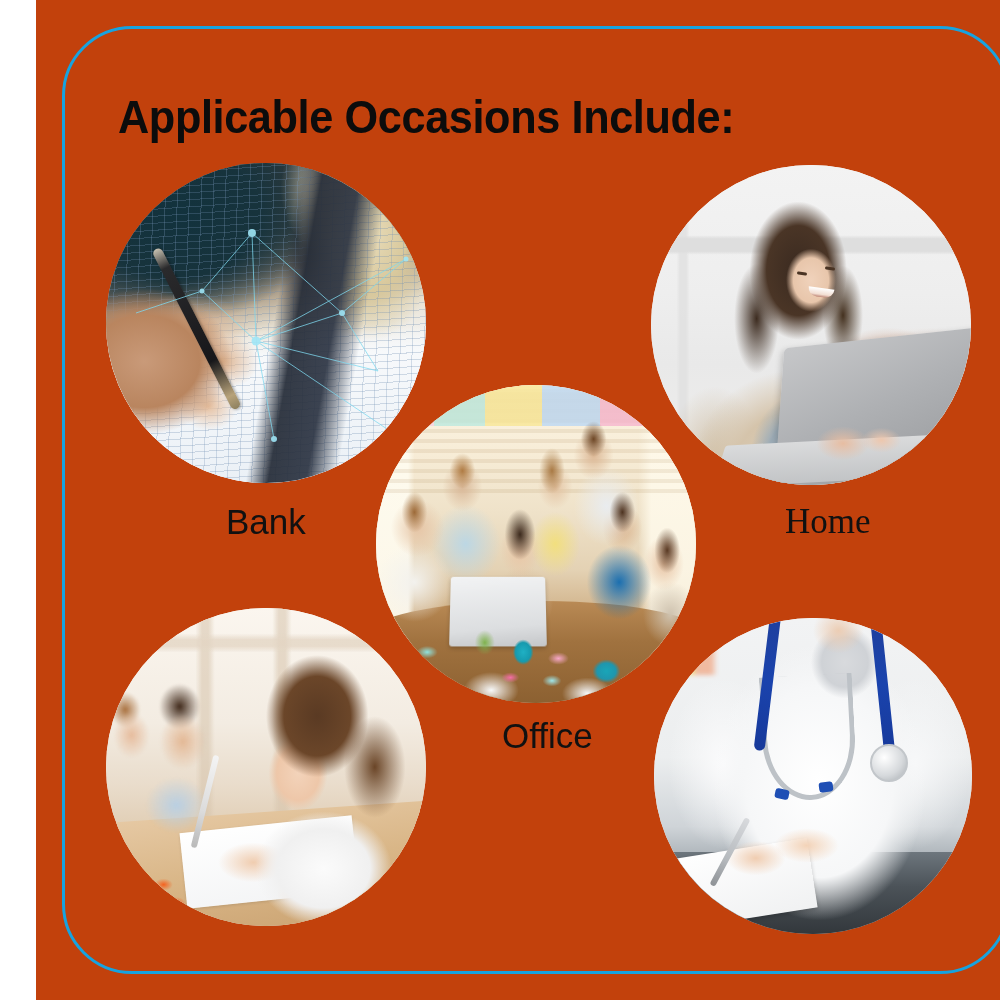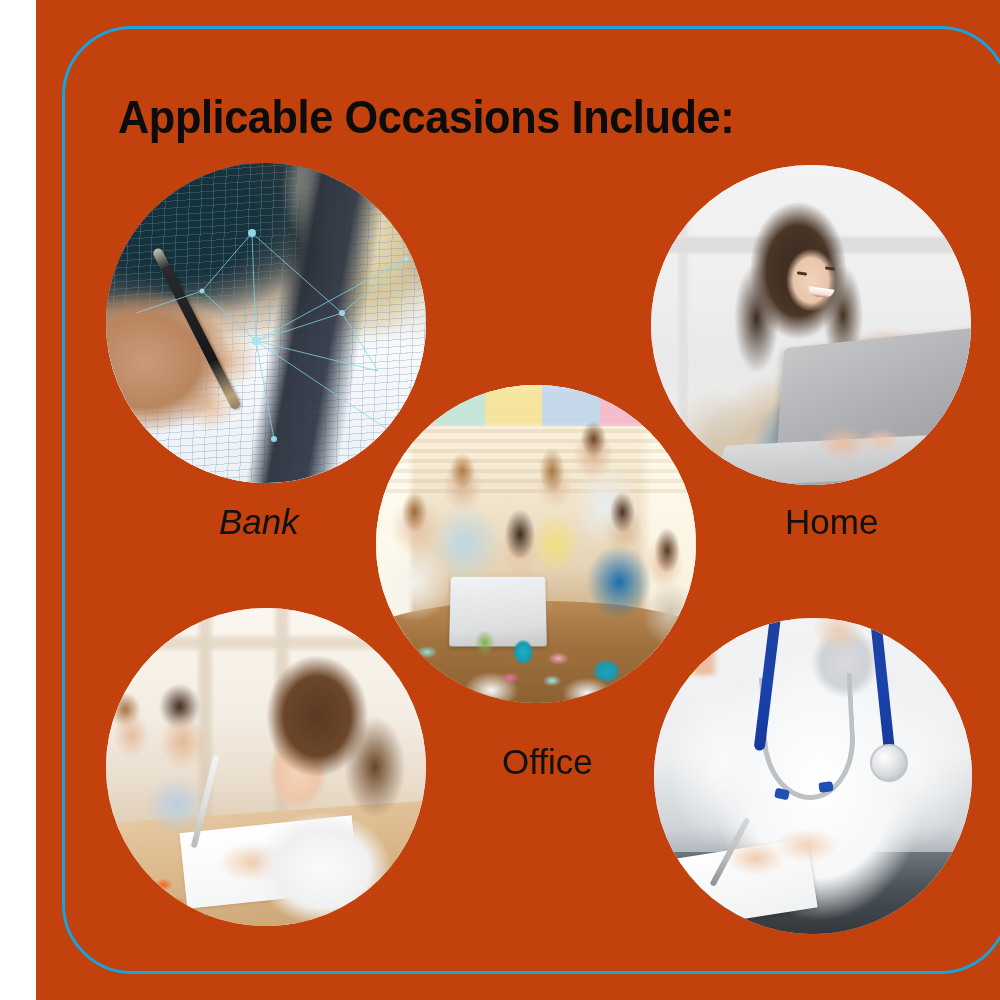--- a/index.html
+++ b/index.html
@@ -495,55 +495,55 @@
           <circle cx="146" cy="70" r="4"></circle>
           <circle cx="150" cy="178" r="4.5"></circle>
           <circle cx="236" cy="150" r="3"></circle>
           <circle cx="96" cy="128" r="2.5"></circle>
           <circle cx="300" cy="96" r="2.5"></circle>
           <circle cx="168" cy="276" r="3"></circle>
         </g>
       </svg>
     </div>
   </div>
-  <div class="caption" style="left:183px; top:502px;font-style:italic;">Bank</div>
+  <div class="caption" style="left:190px; top:502px;">Bank</div>
 
   <div class="tile" id="tile-home">
     <div class="photo">
       <div class="layer home-bg"></div>
       <div class="layer home-window"></div>
       <div class="layer home-city"></div>
       <div class="layer home-cardigan"></div>
       <div class="layer home-top"></div>
       <div class="layer home-hair"></div>
       <div class="layer home-face"></div>
       <div class="home-eye" style="left:45.5%; top:33.5%; transform:rotate(8deg);"></div>
       <div class="home-eye" style="left:54.5%; top:32%; transform:rotate(8deg);"></div>
       <div class="home-smile"></div>
       <div class="home-laptop"></div>
       <div class="home-keyboard"></div>
       <div class="layer home-hands"></div>
     </div>
   </div>
-  <div class="caption" style="left:749px; top:502px;">Home</div>
+  <div class="caption" style="left:749px; top:502px;font-family:Liberation Serif, serif;">Home</div>
 
   <div class="tile" id="tile-office">
     <div class="photo">
       <div class="layer office-bg"></div>
       <div class="layer office-window"></div>
       <div class="layer office-brick"></div>
       <div class="layer office-sticky"></div>
       <div class="office-table"></div>
       <div class="layer office-people"></div>
       <div class="layer office-hair"></div>
       <div class="office-laptop"></div>
       <div class="layer office-desk-items"></div>
     </div>
   </div>
-  <div class="caption" style="left:466px; top:742px;">Office</div>
+  <div class="caption" style="left:466px; top:716px;">Office</div>
 
   <div class="tile" id="tile-school">
     <div class="photo">
       <div class="layer school-bg"></div>
       <div class="layer school-shelf"></div>
       <div class="school-desk"></div>
       <div class="layer school-kids"></div>
       <div class="school-paper"></div>
       <div class="layer school-girl"></div>
       <div class="school-pencil"></div>

